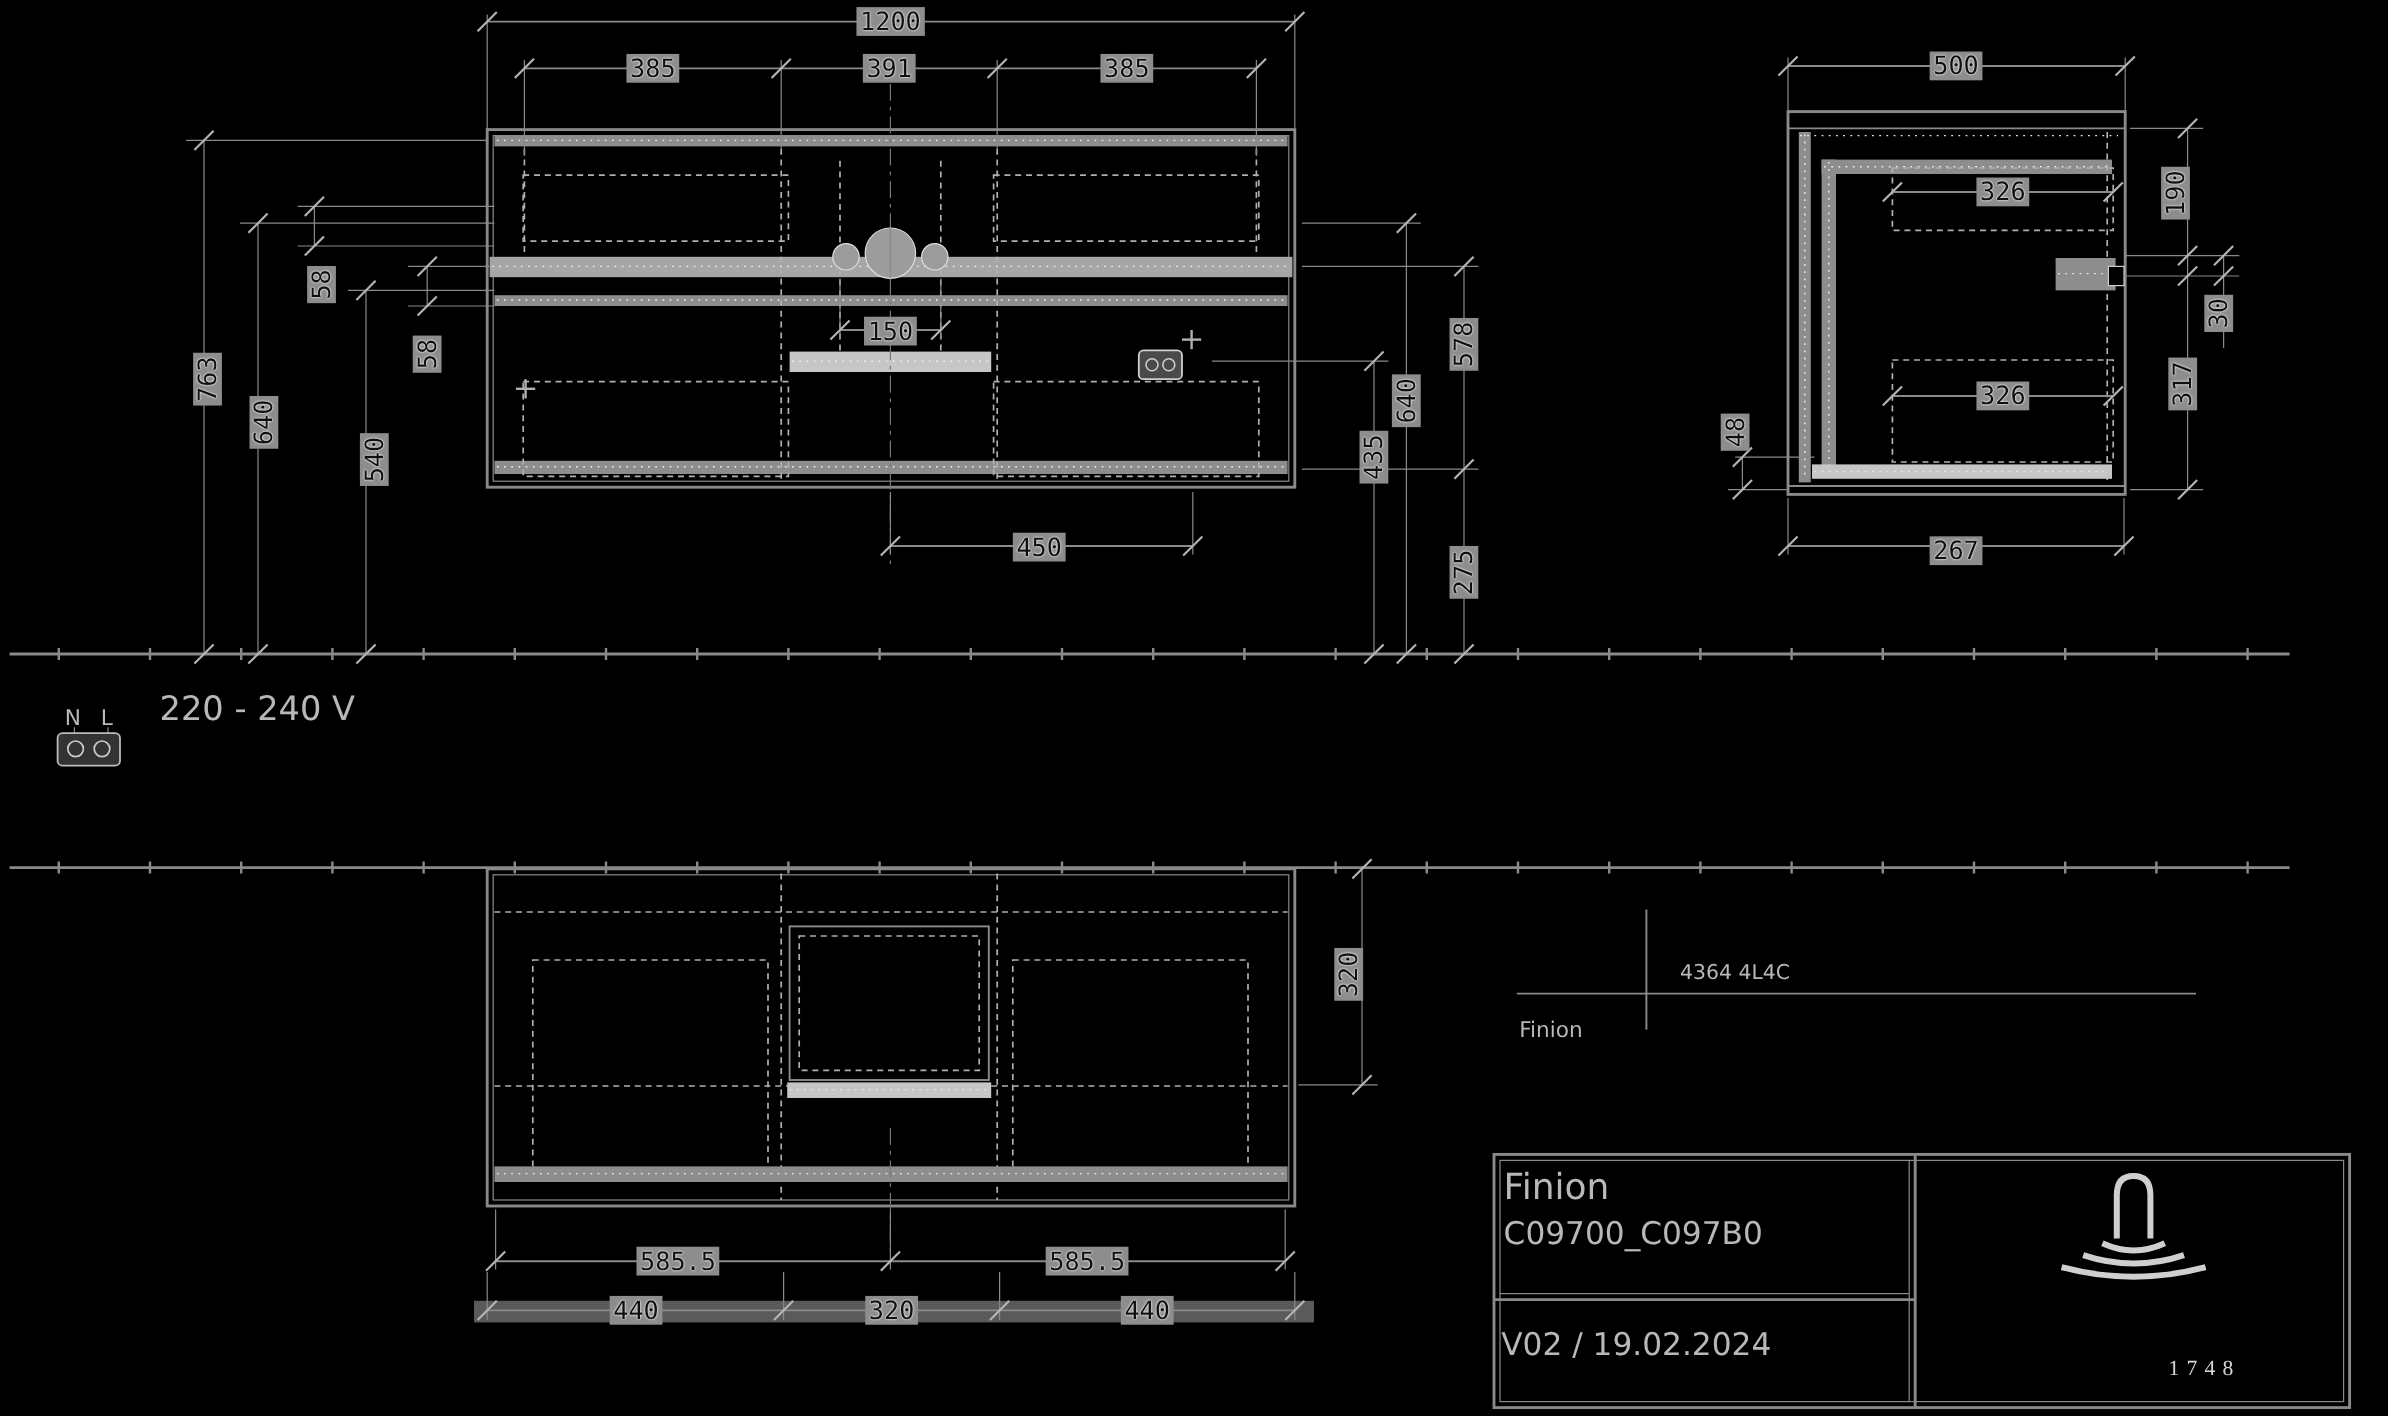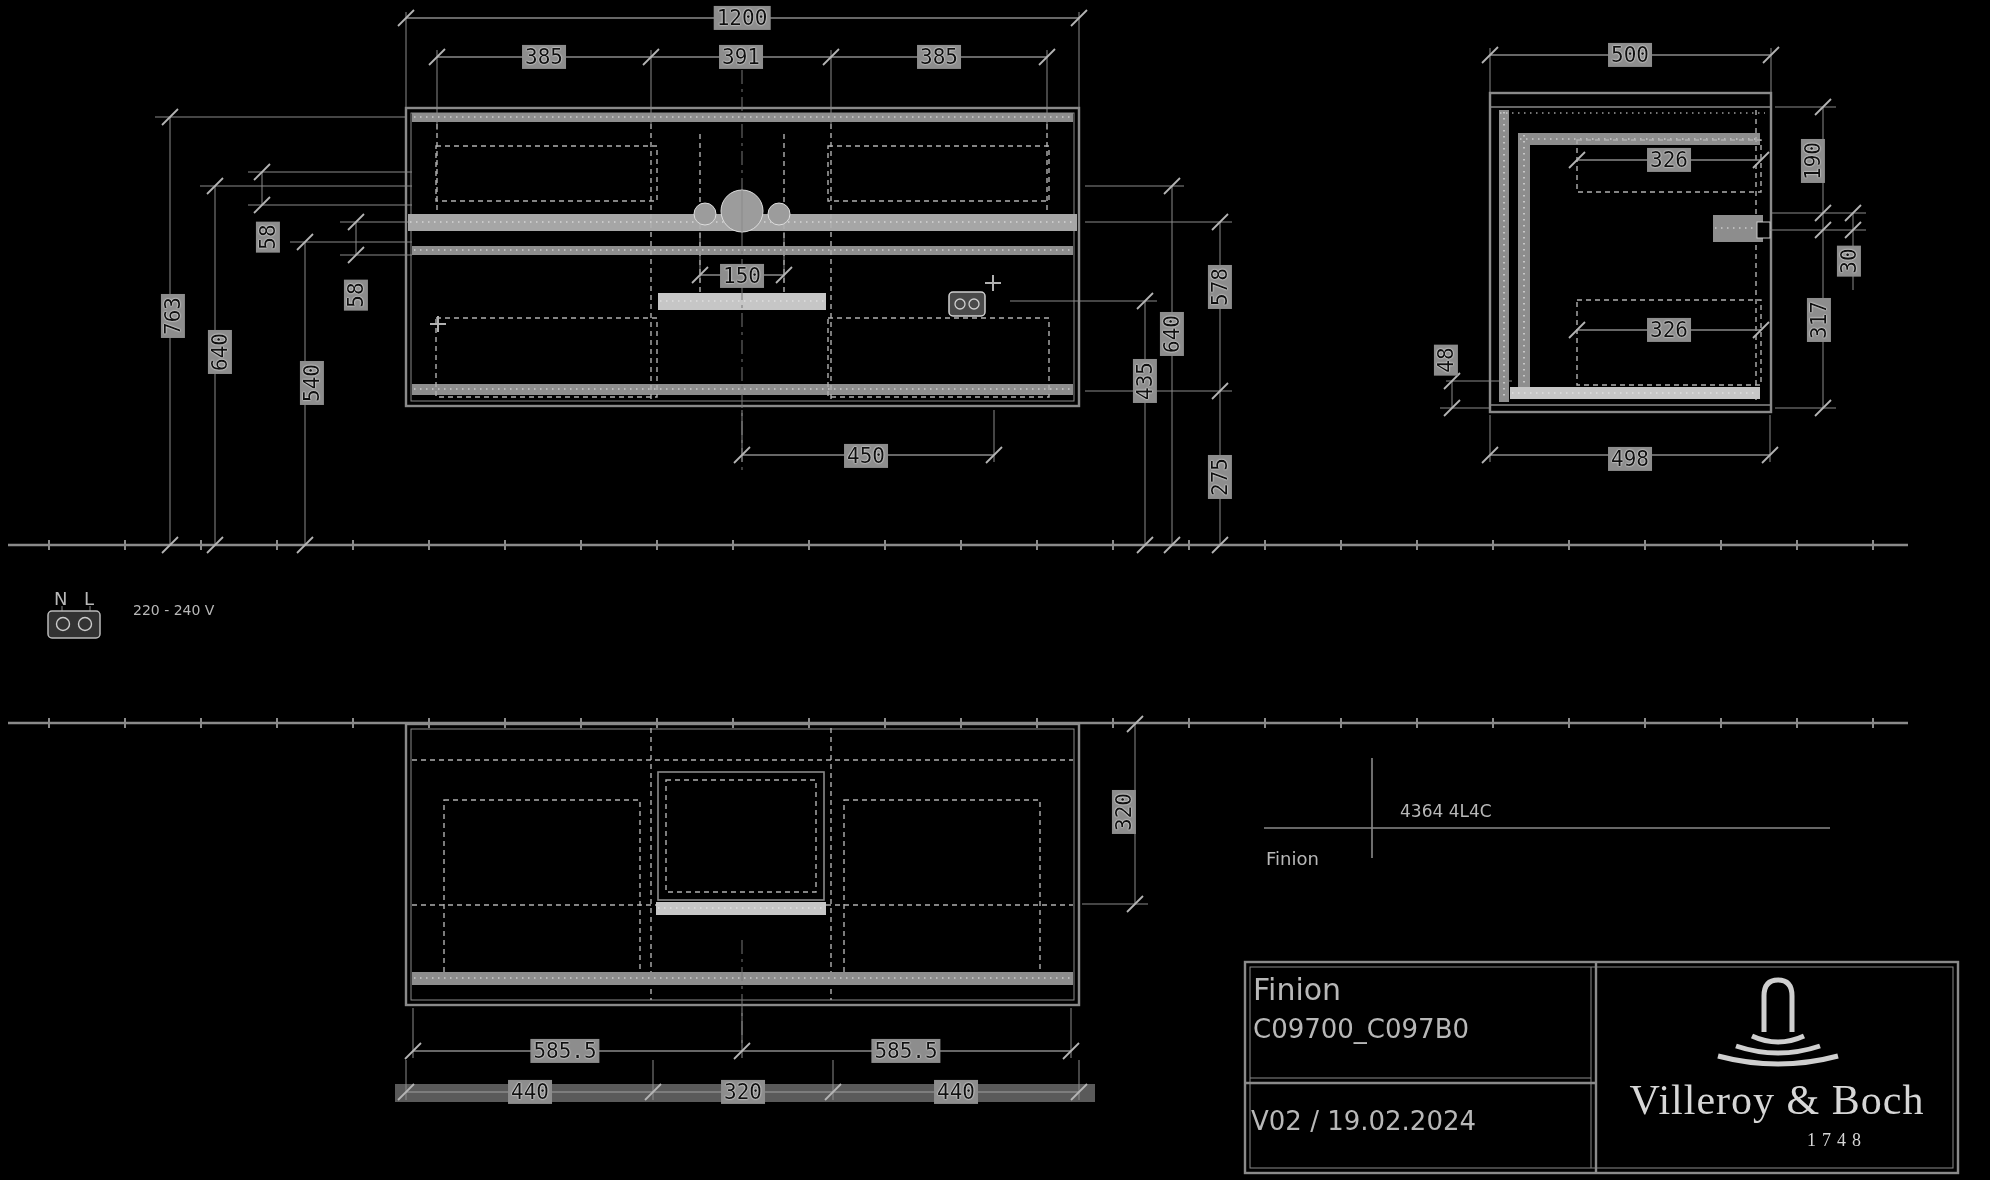--- a/index.html
+++ b/index.html
@@ -304,35 +304,34 @@
   <span class="dimv" style="left:1145px;top:381px">435</span>
   <span class="dimv" style="left:1220px;top:477px">275</span>
 
   <span class="dim" style="left:1630px;top:55px">500</span>
   <span class="dim" style="left:1669px;top:160px">326</span>
   <span class="dimv" style="left:1813px;top:161px">190</span>
   <span class="dimv" style="left:1849px;top:261px">30</span>
   <span class="dimv" style="left:1819px;top:320px">317</span>
   <span class="dim" style="left:1669px;top:330px">326</span>
   <span class="dimv" style="left:1446px;top:360px">48</span>
-  <span class="dim" style="left:1630px;top:459px">498</span>
+  <span class="dim" style="left:1630px;top:459px">267</span>
 
   <span class="dimv" style="left:1124px;top:812px">320</span>
   <span class="dim" style="left:565px;top:1051px">585.5</span>
   <span class="dim" style="left:906px;top:1051px">585.5</span>
   <span class="dim" style="left:530px;top:1092px">440</span>
   <span class="dim" style="left:743px;top:1092px">320</span>
   <span class="dim" style="left:956px;top:1092px">440</span>
 
   <span class="lbl" style="left:54px;top:588px;font-size:18px">N</span>
   <span class="lbl" style="left:84px;top:588px;font-size:18px">L</span>
-  <span class="lbl" style="left:133px;top:602px;font-size:14px">220 - 240 V</span>
+  <span class="lbl" style="left:133px;top:574px;font-size:28px">220 - 240 V</span>
 
   <span class="lbl" style="left:1266px;top:848px;font-size:18px">Finion</span>
   <span class="lbl" style="left:1400px;top:801px;font-size:17px">4364 4L4C</span>
 
   <span class="lbl" style="left:1253px;top:972px;font-size:30px">Finion</span>
   <span class="lbl" style="left:1253px;top:1014px;font-size:26px">C09700_C097B0</span>
   <span class="lbl" style="left:1251px;top:1106px;font-size:26px">V02 / 19.02.2024</span>
-  <span class="lbl serif" style="left:1777px;top:1076px;font-size:42px;letter-spacing:1px;transform:translate(-50%,0)">Villeroy &amp; Boch</span>
   <span class="lbl serif" style="left:1837px;top:1130px;font-size:18px;letter-spacing:6px;transform:translate(-50%,0)">1748</span>
 
 </div>
 
 </body></html>

